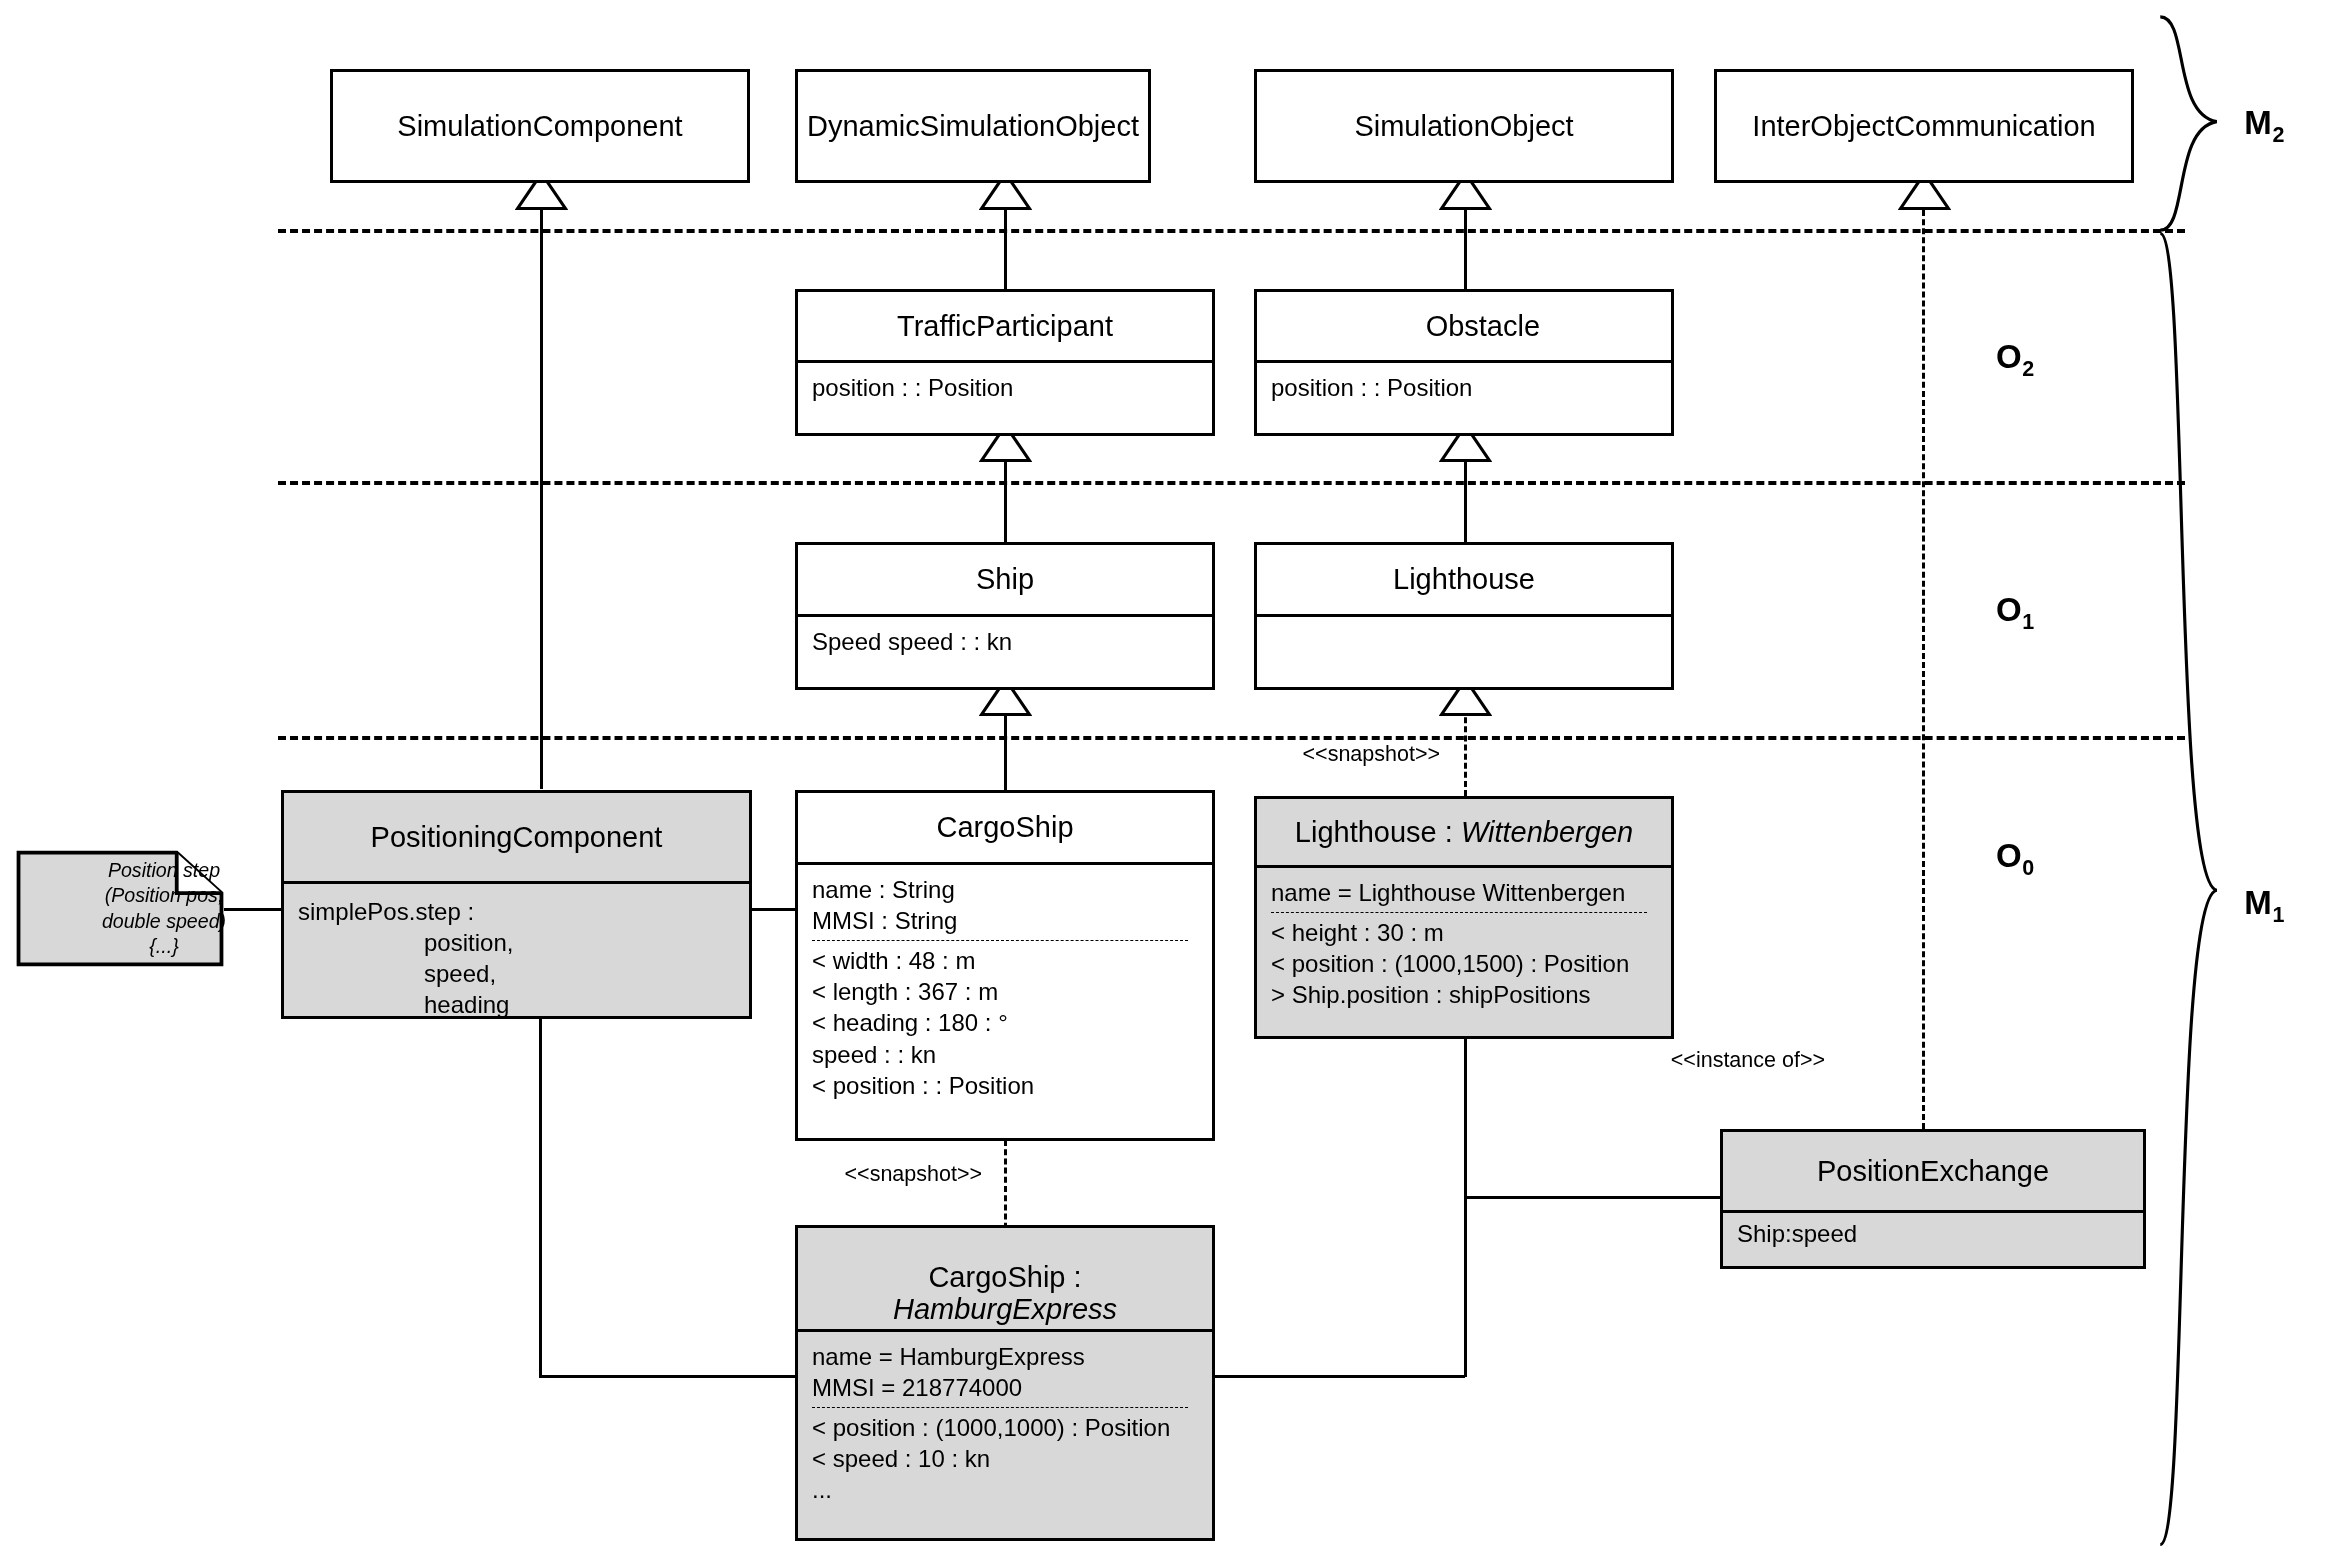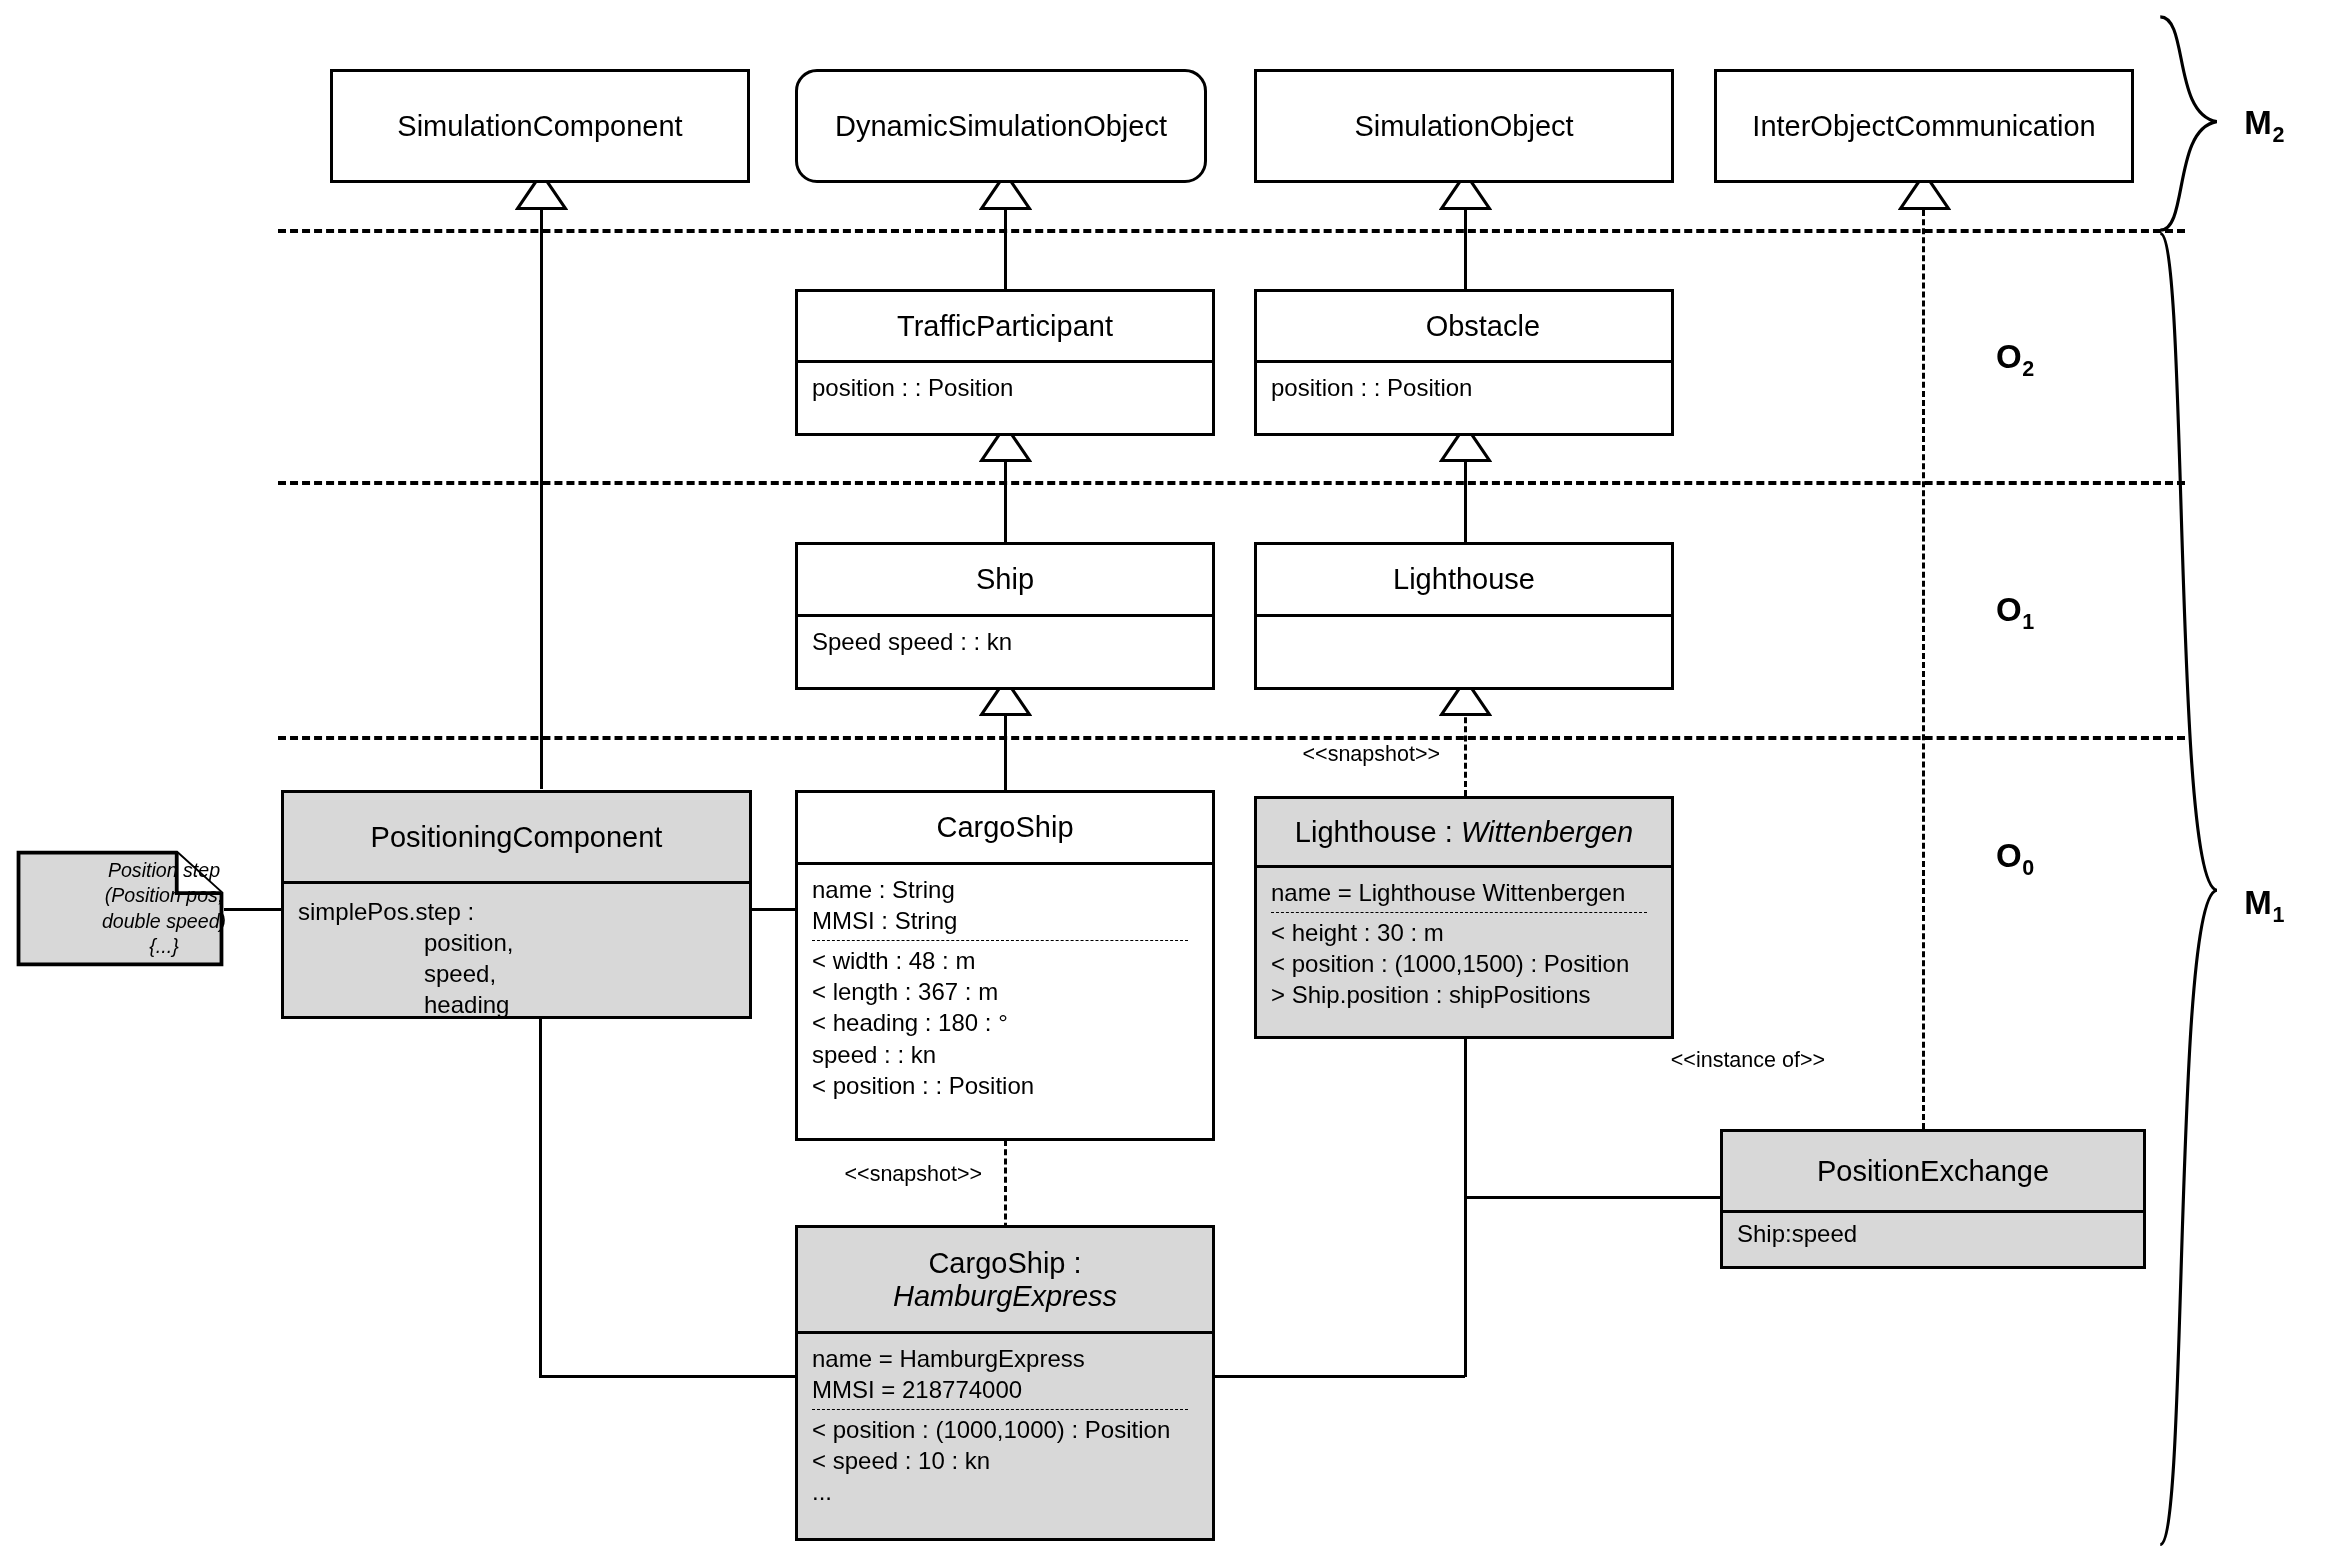--- a/index.html
+++ b/index.html
@@ -154,21 +154,21 @@
   <div class="ln vln" style="left:1464px; top:1039px; height:338px;"></div>
   <div class="ln hln" style="left:1464px; top:1196px; width:259px;"></div>
   <div class="ln hln" style="left:1200px; top:1375px; width:265px;"></div>
 
   <div class="box" style="left:330px; top:69px; width:420px; height:114px;">
     <div class="hdr" style="height:100%;">
       <span class="t">SimulationComponent</span>
     </div>
   </div>
 
-  <div class="box" style="left:795px; top:69px; width:412px; height:114px;border-radius:22px;">
+  <div class="box" style="left:795px; top:69px; width:356px; height:114px;">
     <div class="hdr" style="height:100%;">
       <span class="t">DynamicSimulationObject</span>
     </div>
   </div>
 
   <div class="box" style="left:1714px; top:69px; width:420px; height:114px;">
     <div class="hdr" style="height:100%;">
       <span class="t">InterObjectCommunication</span>
     </div>
   </div>
@@ -254,21 +254,21 @@
     <div class="body">
       <div class="line">name = Lighthouse Wittenbergen</div>
       <hr class="dash">
       <div class="line">&lt; height : 30 : m</div>
       <div class="line">&lt; position : (1000,1500) : Position</div>
       <div class="line">&gt; Ship.position : shipPositions</div>
     </div>
   </div>
 
   <div class="box grey" style="left:795px; top:1225px; width:420px; height:316px;">
-    <div class="hdr" style="height:103px; flex-direction:column;">
+    <div class="hdr" style="height:72px; flex-direction:column;margin-top:29px;">
       <span class="t" style="display:block;"><span>CargoShip :</span><br><span class="it">HamburgExpress</span></span>
     </div>
     <div class="sep"></div>
     <div class="body">
       <div class="line">name = HamburgExpress</div>
       <div class="line">MMSI = 218774000</div>
       <hr class="dash">
       <div class="line">&lt; position : (1000,1000) : Position</div>
       <div class="line">&lt; speed : 10 : kn</div>
       <div class="line">...</div>

